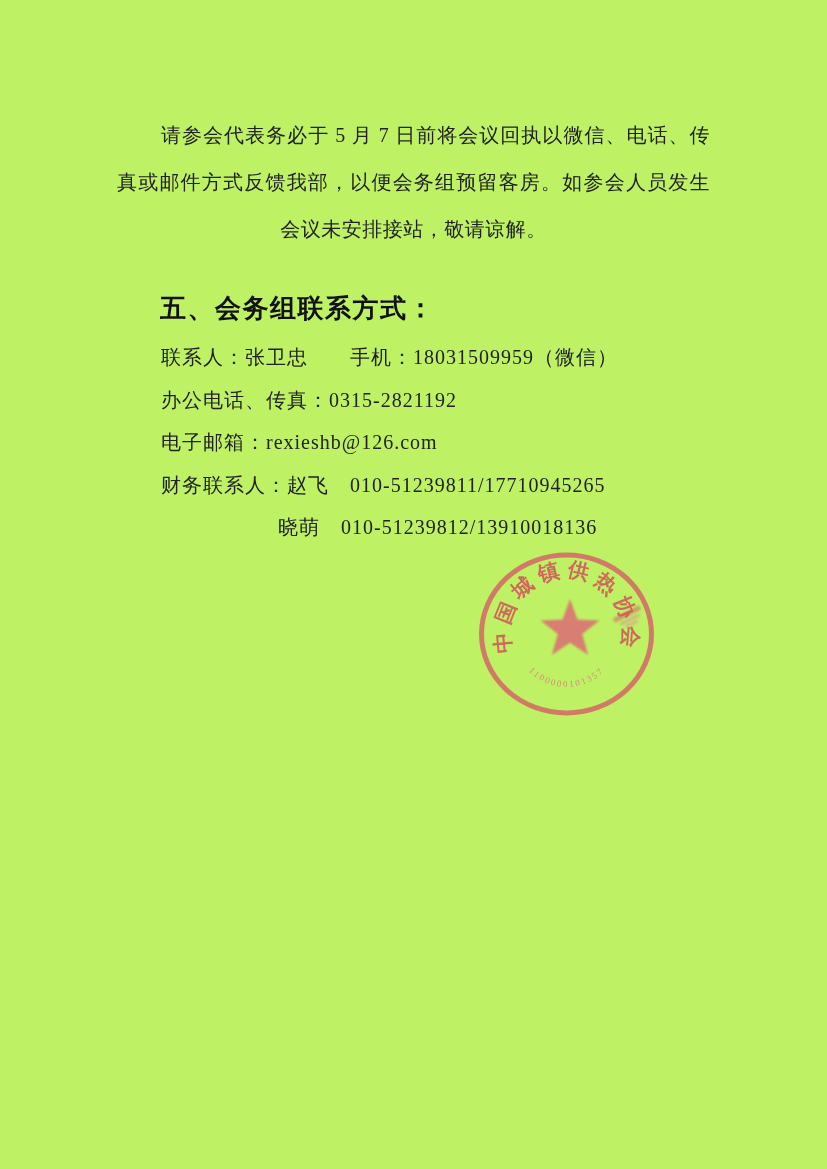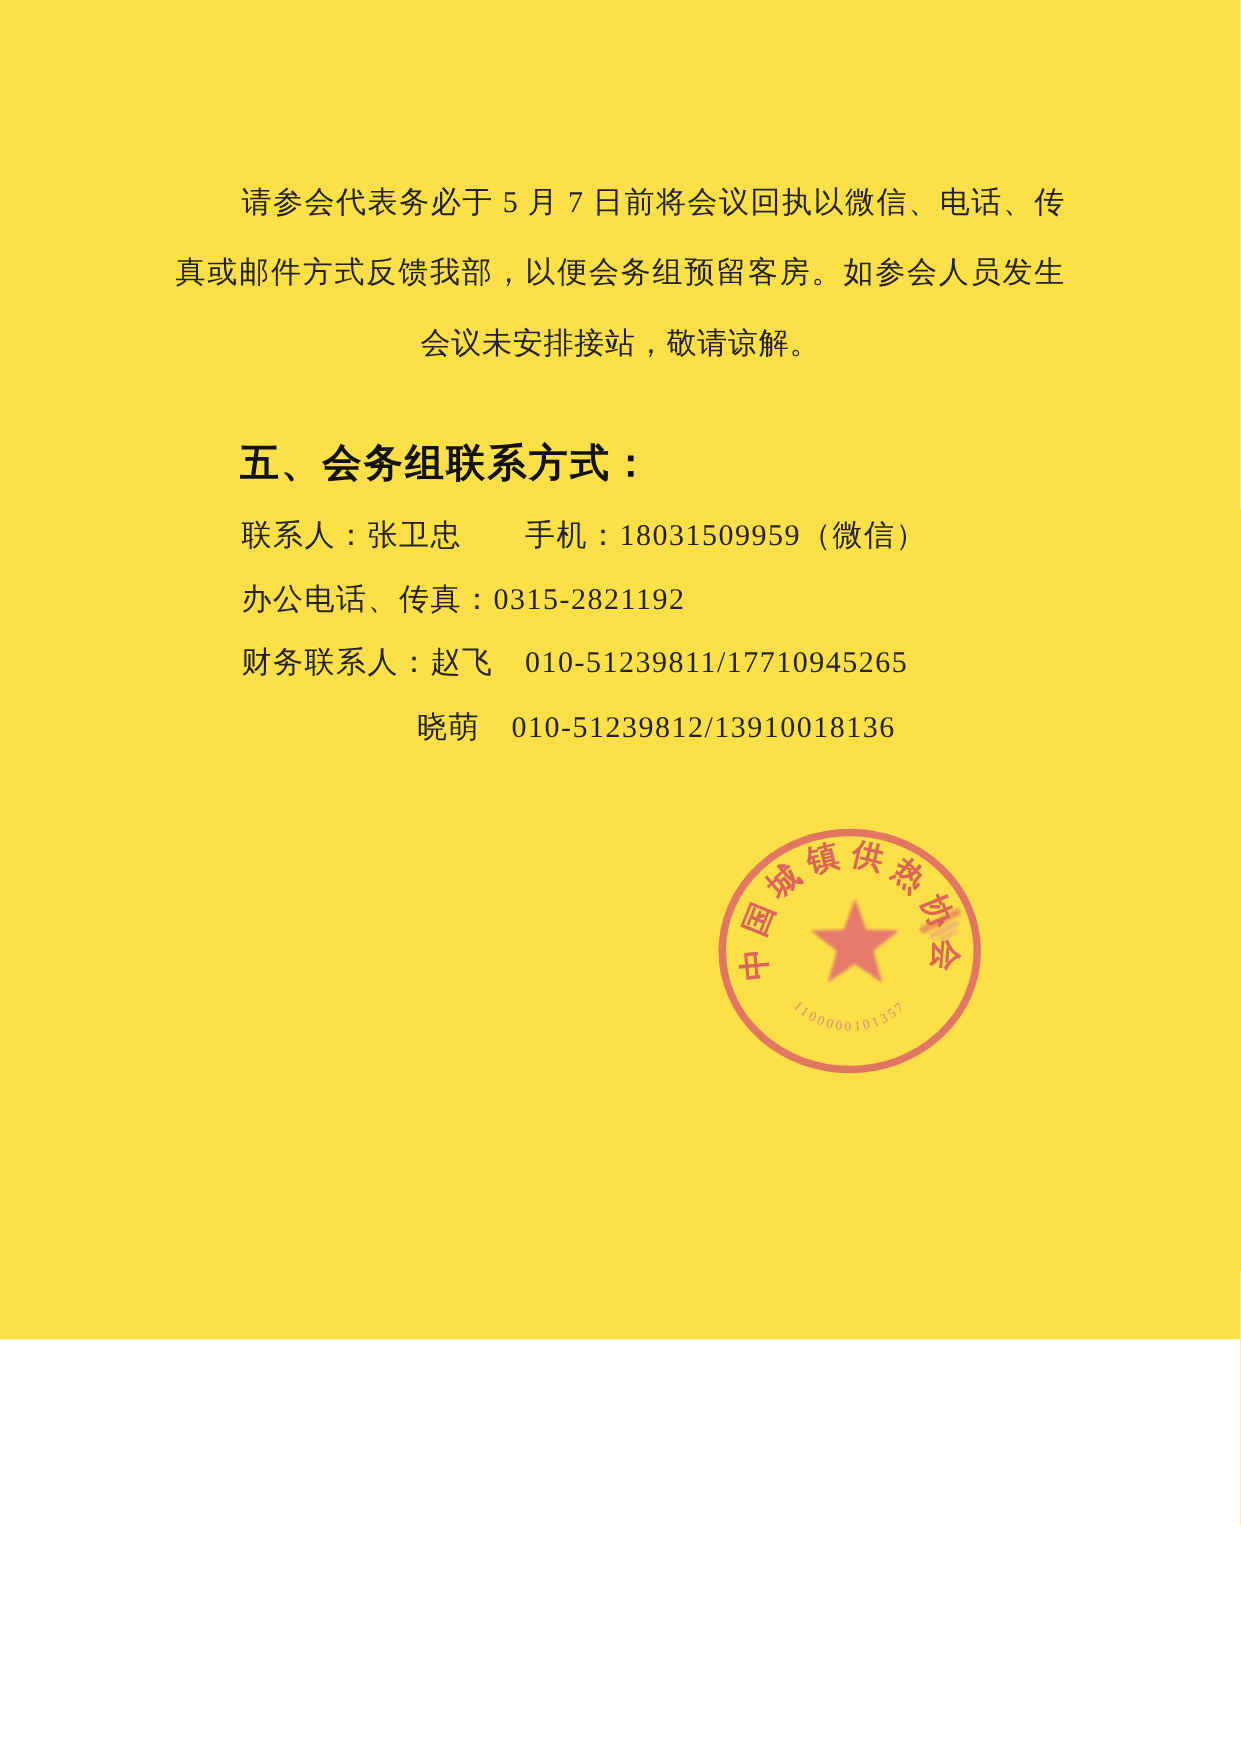--- a/index.html
+++ b/index.html
@@ -3,22 +3,22 @@
 <meta charset="utf-8">
 <style>
   html, body {
     margin: 0;
     padding: 0;
     background: #ffffff;
   }
   .page {
     position: relative;
     width: 827px;
-    height: 893px;
-    background: #fde047;
+    height: 1169px;
+    background: #bef264;
     overflow: hidden;
     font-family: "Liberation Serif", "DejaVu Serif", serif;
     color: #1e1e1e;
   }
   
   .paragraph {
     position: absolute;
     left: 117px;
     top: 112px;
     width: 593px;
@@ -108,20 +108,21 @@
     <div class="para-line justify indent">请参会代表务必于 5 月 7 日前将会议回执以微信、电话、传</div>
     <div class="para-line justify">真或邮件方式反馈我部，以便会务组预留客房。如参会人员发生</div>
     <div class="para-line">会议未安排接站，敬请谅解。</div>
   </div>
 
   <h2 class="heading">五、会务组联系方式：</h2>
 
   <div class="contacts">
     <div class="contact-row">联系人：张卫忠　　手机：18031509959（微信）</div>
     <div class="contact-row">办公电话、传真：0315-2821192</div>
+    <div class="contact-row">电子邮箱：rexieshb@126.com</div>
     <div class="contact-row">财务联系人：赵飞　010-51239811/17710945265</div>
     <div class="contact-row indent-deep">晓萌　010-51239812/13910018136</div>
   </div>
 
   <div class="stamp">
     <svg width="180" height="170" viewBox="0 0 180 170" xmlns="http://www.w3.org/2000/svg">
       <defs>
         <path id="arcTop" d="M 35.3 100.6 A 57 57 0 1 1 143.7 100.6" fill="none"></path>
         <path id="arcBottom" d="M 47.7 115.6 A 53 53 0 0 0 131.3 115.6" fill="none"></path>
         <filter id="smudge" x="-50%" y="-50%" width="200%" height="200%">

